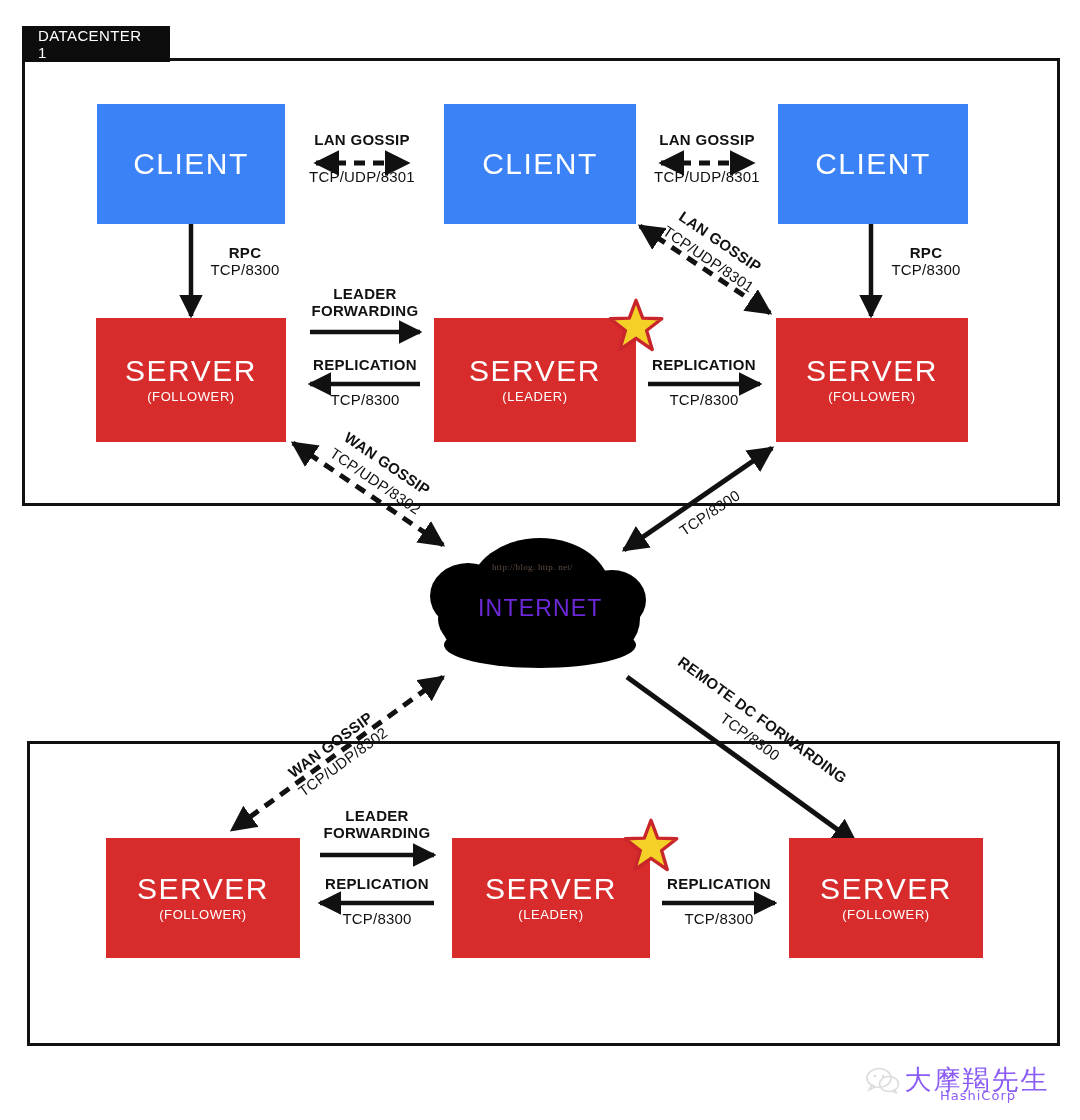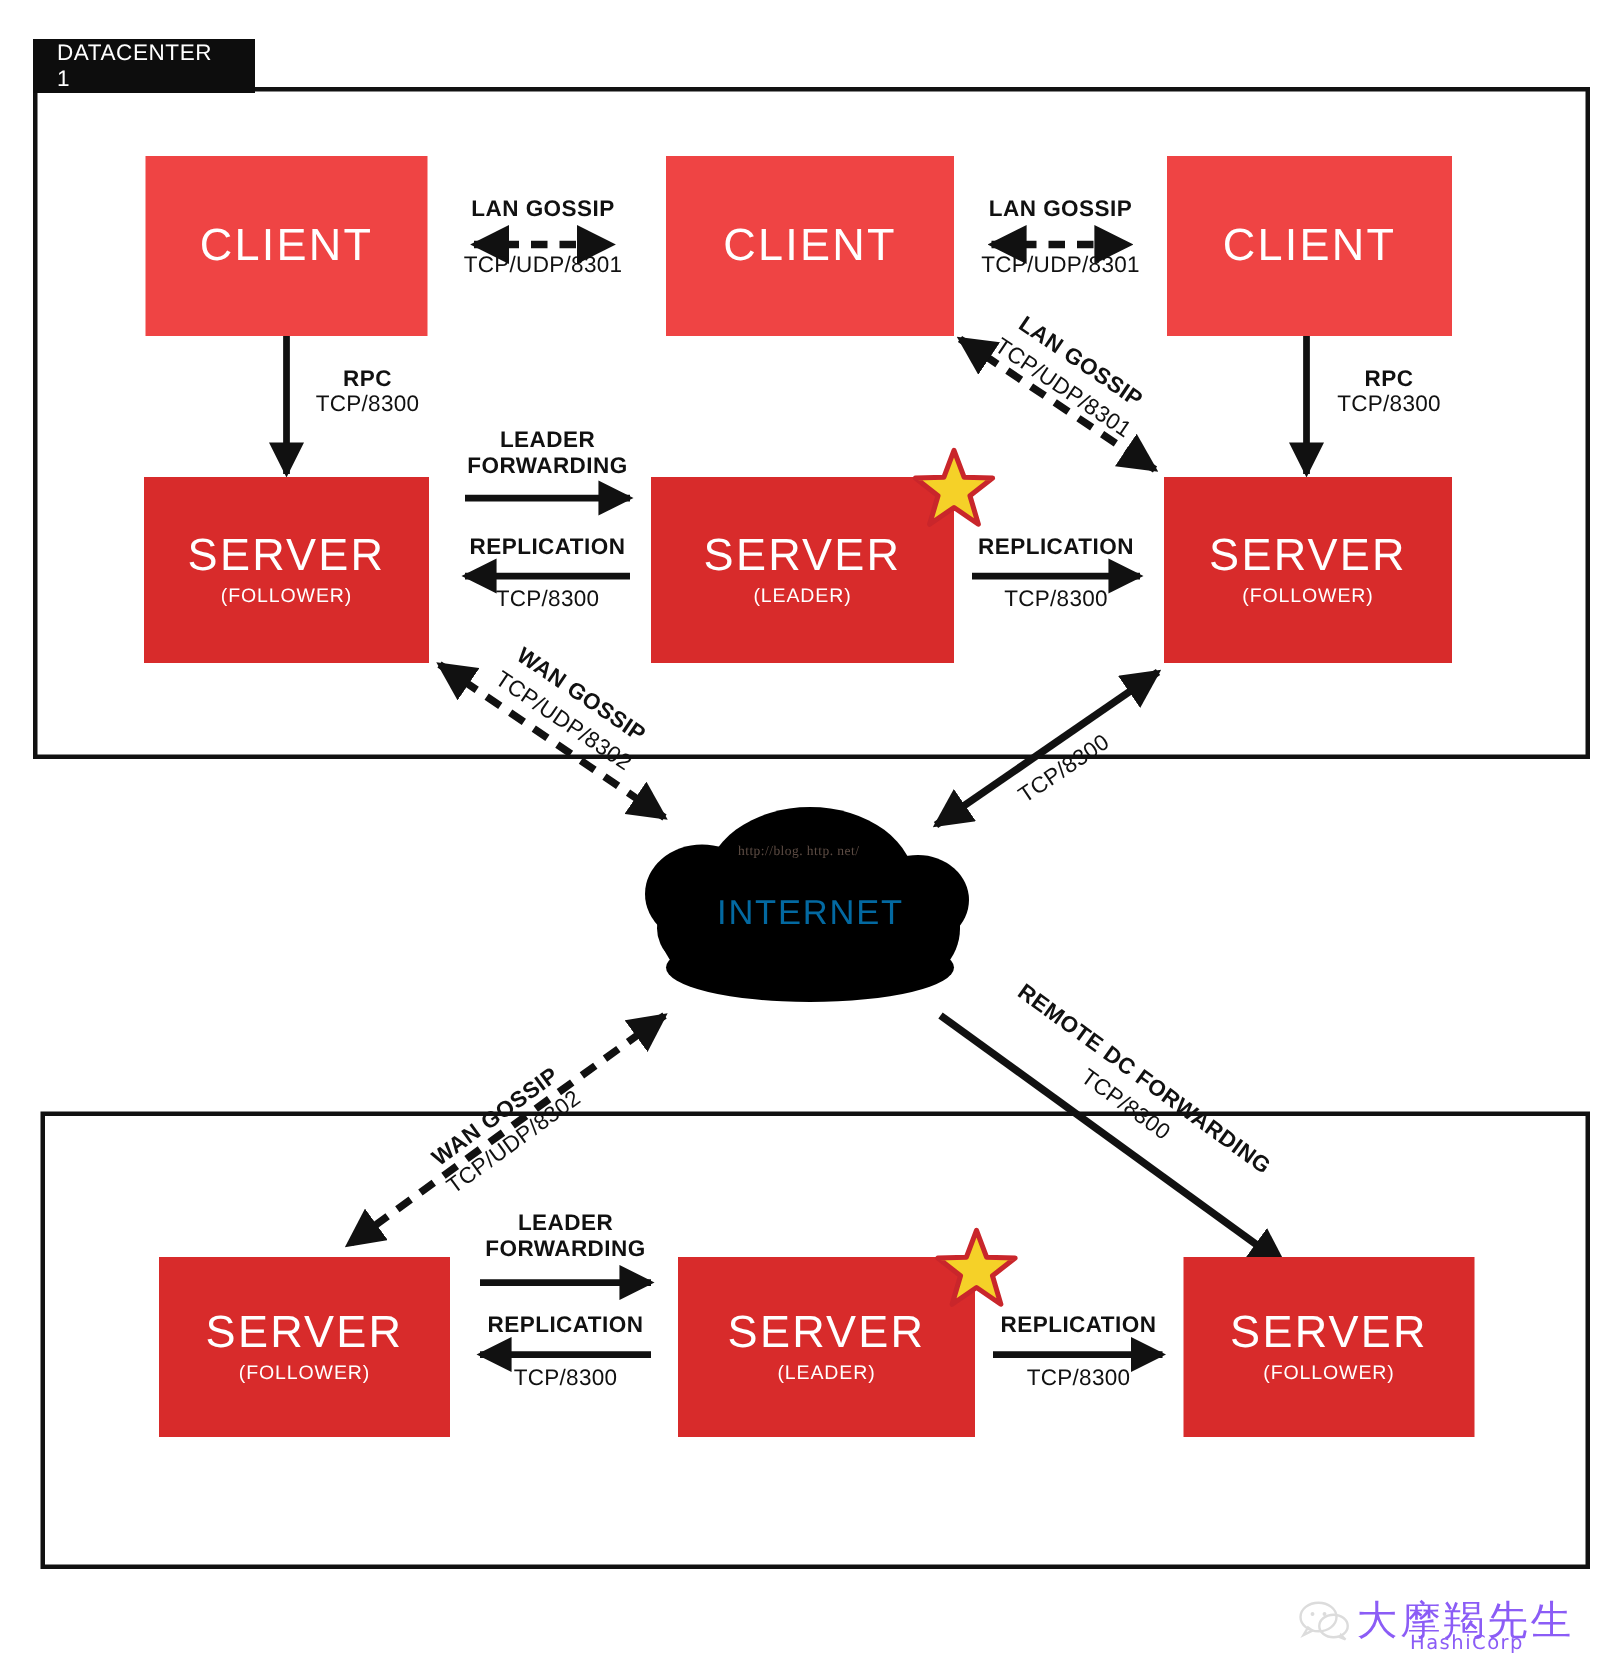--- a/index.html
+++ b/index.html
@@ -58,21 +58,21 @@
     letter-spacing:1.5px;
     line-height:1;
     font-weight:400;
   }
   .node .n-sub{
     font-size:13px;
     letter-spacing:.6px;
     margin-top:3px;
     font-weight:400;
   }
-  .client{ background:#ef4444; }
+  .client{ background:#3b82f6; }
   .server{ background:#D82B2B; }
 
   
   .star{
     position:absolute;
     width:56px; height:56px;
     z-index:7;
   }
 
   
@@ -96,21 +96,21 @@
     letter-spacing:.2px;
     display:block;
   }
 
   
   .rot{ transform-origin:center center; }
 
   
   .cloud-label{
     position:absolute;
-    color:#0369a1;
+    color:#6d28d9;
     font-size:23px;
     letter-spacing:1.2px;
     z-index:8;
     white-space:nowrap;
   }
   .cloud-wm{
     position:absolute;
     color:#6e5a50;
     font-size:9px;
     font-family:"Liberation Serif", serif;

